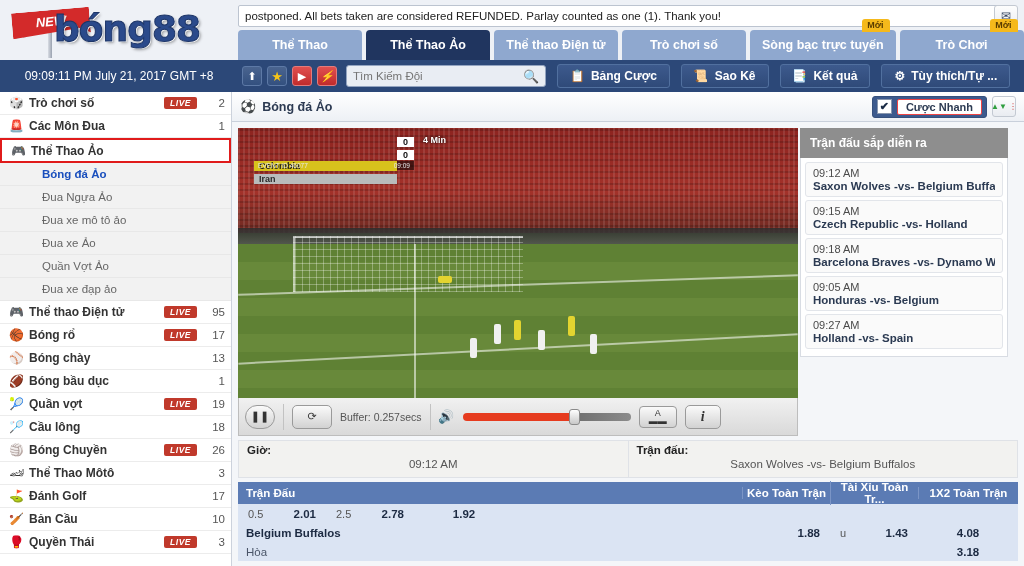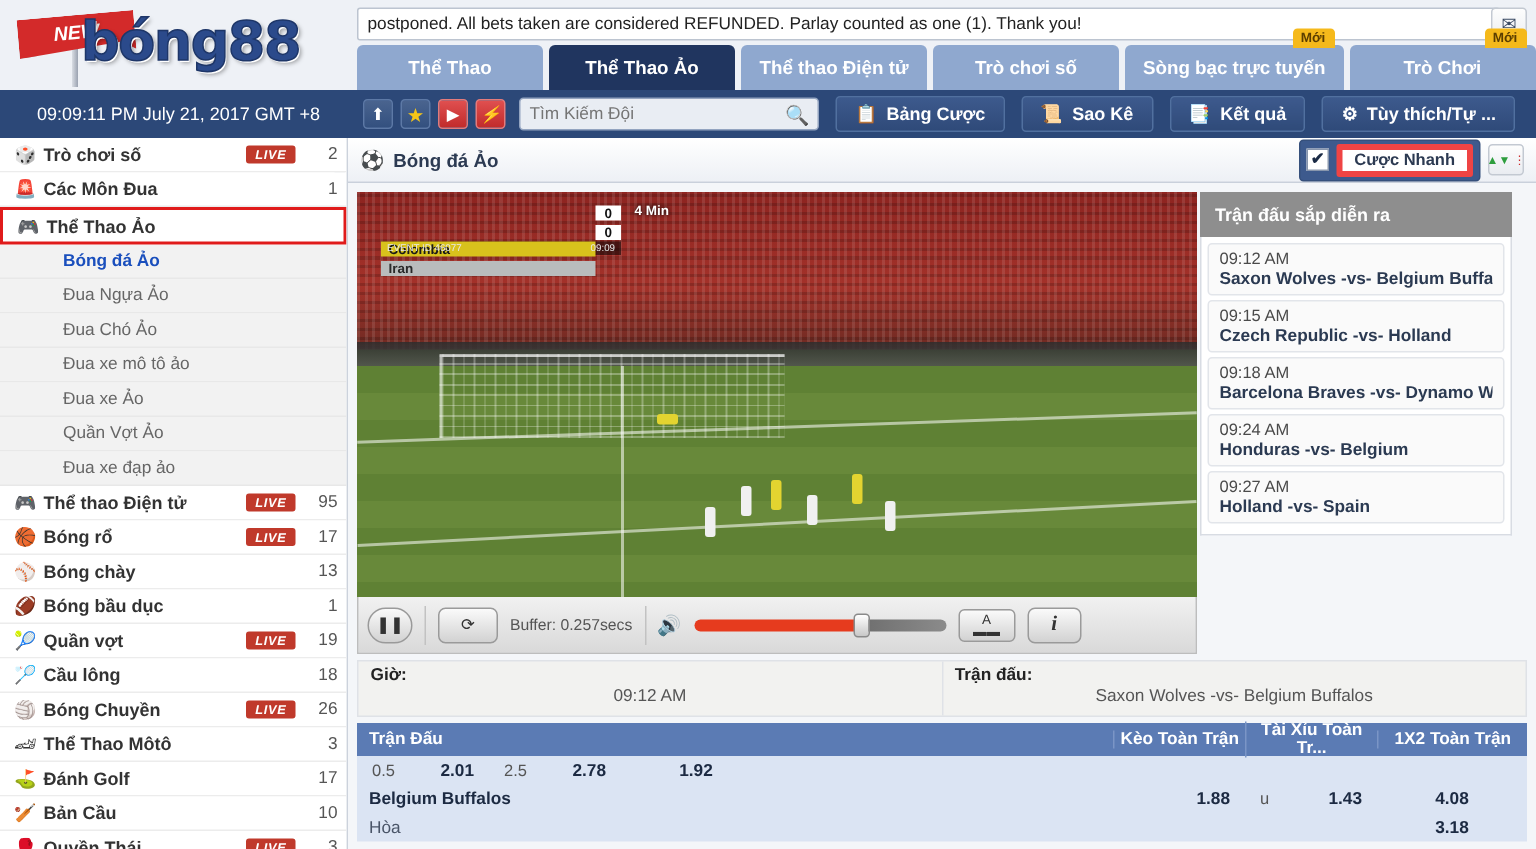--- a/index.html
+++ b/index.html
@@ -127,21 +127,21 @@
   .content-head .title { font-size:12.5px; font-weight:bold; color:#2c3a52; flex:1; }
   .qb-wrap {
     display:flex; align-items:center; gap:5px; background:#3d5a8d;
     border:1px solid #36507c; border-radius:3px; padding:2px 4px;
   }
   .qb-check {
     width:15px; height:15px; background:#fff; border:1px solid #8896ad;
     font-size:11px; line-height:13px; text-align:center; color:#1a2a45; font-weight:bold;
   }
   .qb-label {
-    background:#fff; border:4px solid #ef4444; color:#2c3a52;
+    background:#fff; border:1px solid #ef4444; color:#2c3a52;
     font-size:11px; font-weight:bold; padding:1px 8px; border-radius:2px;
   }
   .qb-arrows {
     margin-left:5px; width:24px; height:21px; background:linear-gradient(#fdfdfd,#e9ecf1);
     border:1px solid #c3c9d2; border-radius:3px; display:flex;
     align-items:center; justify-content:center; gap:2px; font-size:8px;
   }
   .qb-arrows .g { color:#2e9e3e; } .qb-arrows .r { color:#cc2b2b; }
 
   
@@ -335,21 +335,20 @@
       <span class="lbl">Các Môn Đua</span>
       <span class="cnt">1</span>
     </div>
     <div class="sb-row selected">
       <span class="ic">🎮</span>
       <span class="lbl">Thể Thao Ảo</span>
     </div>
 
     <div class="sb-sub active">Bóng đá Ảo</div>
     <div class="sb-sub">Đua Ngựa Ảo</div>
-    <div class="sb-sub">Đua Chó Ảo</div>
     <div class="sb-sub">Đua xe mô tô ảo</div>
     <div class="sb-sub">Đua xe Ảo</div>
     <div class="sb-sub">Quần Vợt Ảo</div>
     <div class="sb-sub">Đua xe đạp ảo</div>
 
     <div class="sb-row">
       <span class="ic">🎮</span>
       <span class="lbl">Thể thao Điện tử</span>
       <span class="live">LIVE</span>
       <span class="cnt">95</span>
@@ -488,21 +487,21 @@
         </div>
         <div class="up-item">
           <div class="up-time">09:15 AM</div>
           <div class="up-match">Czech Republic -vs- Holland</div>
         </div>
         <div class="up-item">
           <div class="up-time">09:18 AM</div>
           <div class="up-match">Barcelona Braves -vs- Dynamo Whites</div>
         </div>
         <div class="up-item">
-          <div class="up-time">09:24 AM</div>
+          <div class="up-time">09:05 AM</div>
           <div class="up-match">Honduras -vs- Belgium</div>
         </div>
         <div class="up-item">
           <div class="up-time">09:27 AM</div>
           <div class="up-match">Holland -vs- Spain</div>
         </div>
       </div>
     </div>
 
     <div class="matchinfo">

